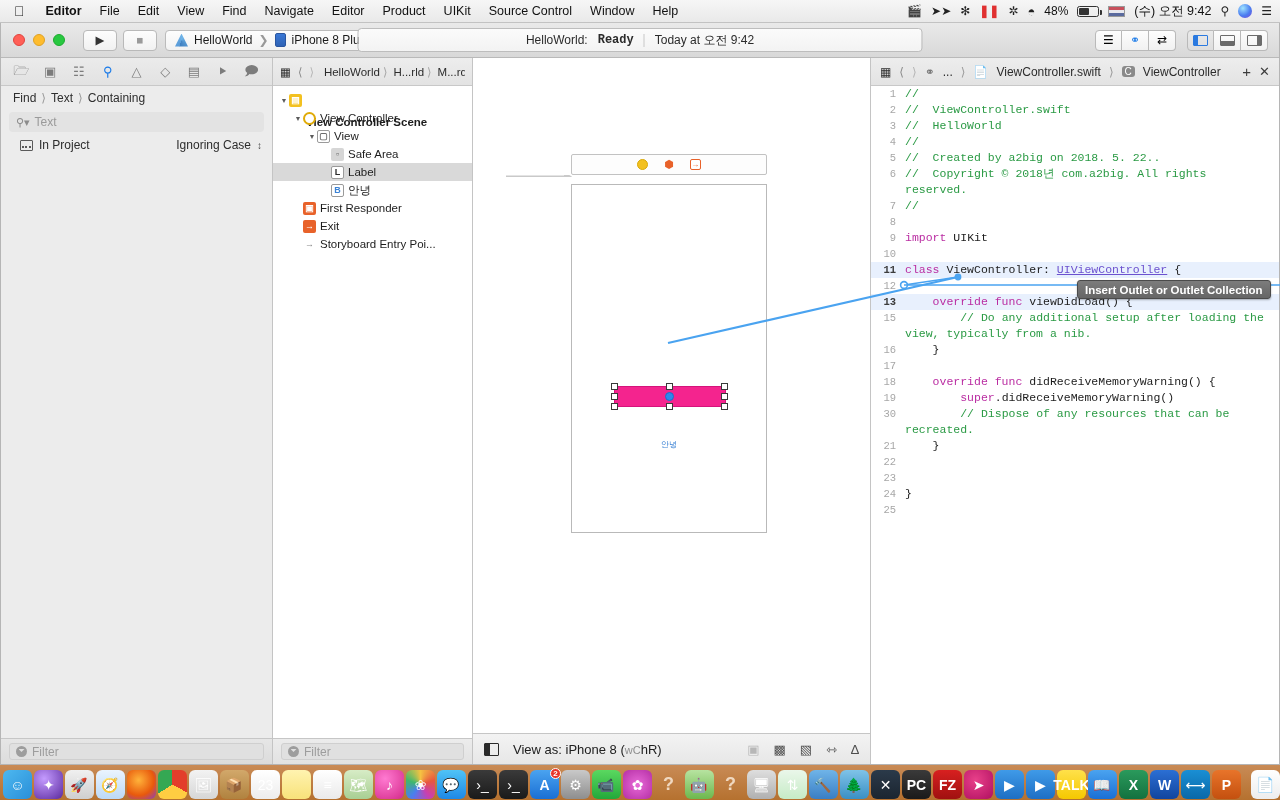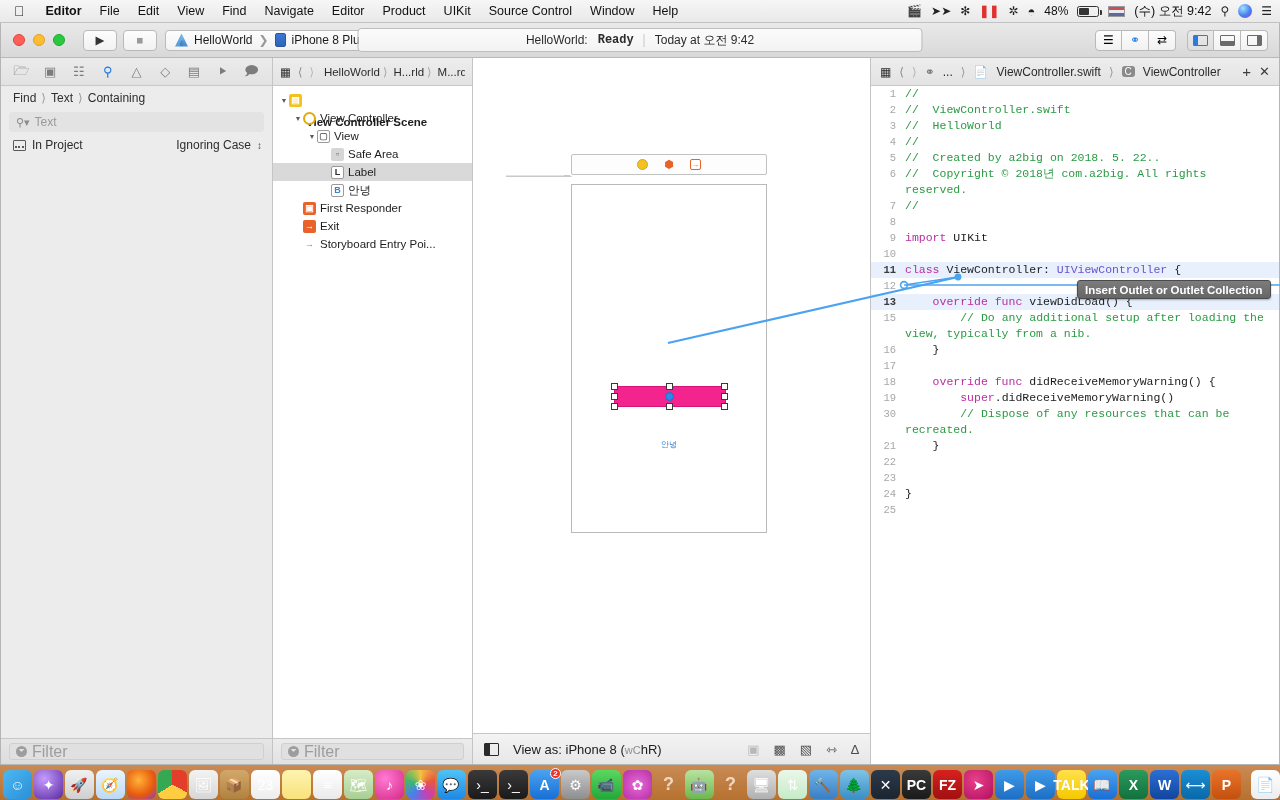--- a/index.html
+++ b/index.html
@@ -119,34 +119,34 @@
   .nt { width:20px;height:18px; display:flex;align-items:center;justify-content:center;
         color:#7c7c7c; font-size:13px; }
   .nt.on { color:#1a7ae8; }
   .find-crumb { height:20px; display:flex; align-items:center; gap:5px; padding:4px 0 0 12px; font-size:12px; color:#2e2e2e;}
   .find-crumb .sep{color:#9a9a9a;}
   .searchbox {
     margin:6px 8px 0 8px; height:20px; background:#e3e3e3; border-radius:4px;
     display:flex; align-items:center; gap:5px; padding:0 7px;
     font-size:12px; color:#9a9a9a;
   }
-  .scope-row { display:flex; align-items:center; justify-content:space-between; padding:6px 10px 0 12px; font-size:12px; color:#2d2d2d;}
+  .scope-row { display:flex; align-items:center; justify-content:space-between; padding:6px 10px 0 19px; font-size:12px; color:#2d2d2d;}
   .scope-left{display:flex;align-items:center;gap:6px;}
   .dots3 { width:13px;height:11px;border:1.2px solid #5a5a5a;border-radius:1px;
            display:flex;align-items:flex-end;justify-content:space-around;padding-bottom:2px;}
   .dots3 i{width:2px;height:2px;background:#5a5a5a;}
   .stepper{font-size:10px;color:#444;}
   .nav-filter {
     position:absolute;left:0;right:0;bottom:0;height:26px;
     background:linear-gradient(#e6e6e6,#dcdcdc); border-top:1px solid #c6c6c6;
     display:flex;align-items:center;padding:0 8px;
   }
   .filt-in {
     flex:1;height:17px;background:#e0e0e0;border:1px solid #cfcfcf;border-radius:3px;
-    display:flex;align-items:center;gap:5px;padding:0 6px;font-size:16px;color:#9d9d9d;
+    display:flex;align-items:center;gap:5px;padding:0 6px;font-size:12px;color:#9d9d9d;
   }
   .funnel{width:11px;height:11px;border-radius:50%;background:#9d9d9d;position:relative;}
   .funnel::after{content:"";position:absolute;left:2.5px;top:3px;width:6px;height:3px;background:#e0e0e0;clip-path:polygon(0 0,100% 0,50% 100%);}
 
   
   .outline {
     width:200px; background:#fff; border-right:1px solid #c4c4c4; position:relative;
     display:flex;flex-direction:column;
   }
   .ol-jump {
@@ -197,21 +197,21 @@
   
   .editor { width:408px; background:#fff; display:flex; flex-direction:column; position:relative;}
   .ed-jump {
     height:28px;background:linear-gradient(#ededed,#e3e3e3);border-bottom:1px solid #c8c8c8;
     display:flex;align-items:center;gap:8px;padding:0 9px;font-size:12px;color:#2c2c2c;
   }
   .code { flex:1; position:relative; overflow:hidden; font-family:"Liberation Mono", monospace; font-size:11.5px; }
   .cline { display:flex; min-height:16px; }
   .gut { width:34px; text-align:right; padding-right:9px; color:#a7a7a7; font-size:10.5px; line-height:16px; flex:none;}
   .src { flex:1; white-space:pre-wrap; line-height:16px; color:#1c1c1c; padding-right:6px;}
-  .kw{color:#ba2da2;} .cm{color:#2a9a44;} .ty{color:#6c52cf;}
+  .kw{color:#ba2da2;} .cm{color:#2a9a44;} .ty{color:#6c52cf;text-decoration:underline;}
   .hl { background:#e8f0fd; }
   .tooltip {
     position:absolute; left:1077px; top:280px; height:19px; padding:0 7px;
     background:linear-gradient(#7c7c7c,#666); border:1px solid #4b4b4b; border-radius:3px;
     color:#fff; font-family:"Liberation Sans",sans-serif; font-size:11.5px; font-weight:bold;
     display:flex;align-items:center; z-index:25; box-shadow:0 1px 2px rgba(0,0,0,.3);
   }
   .connline { position:absolute; left:0; top:0; width:1280px; height:800px; pointer-events:none; z-index:20;}
 
   

